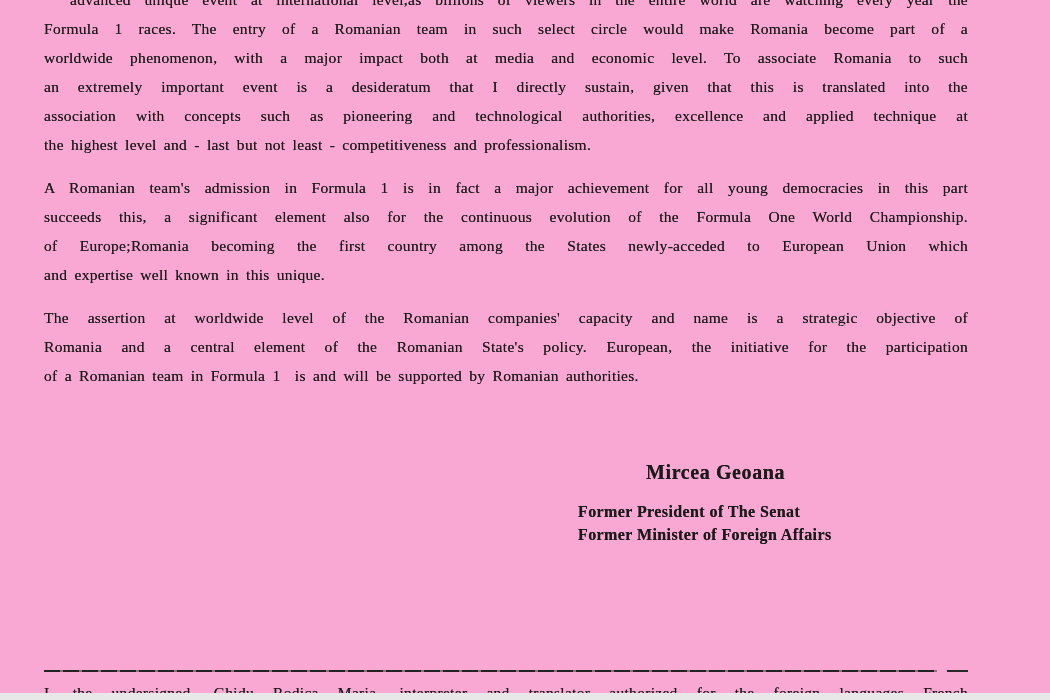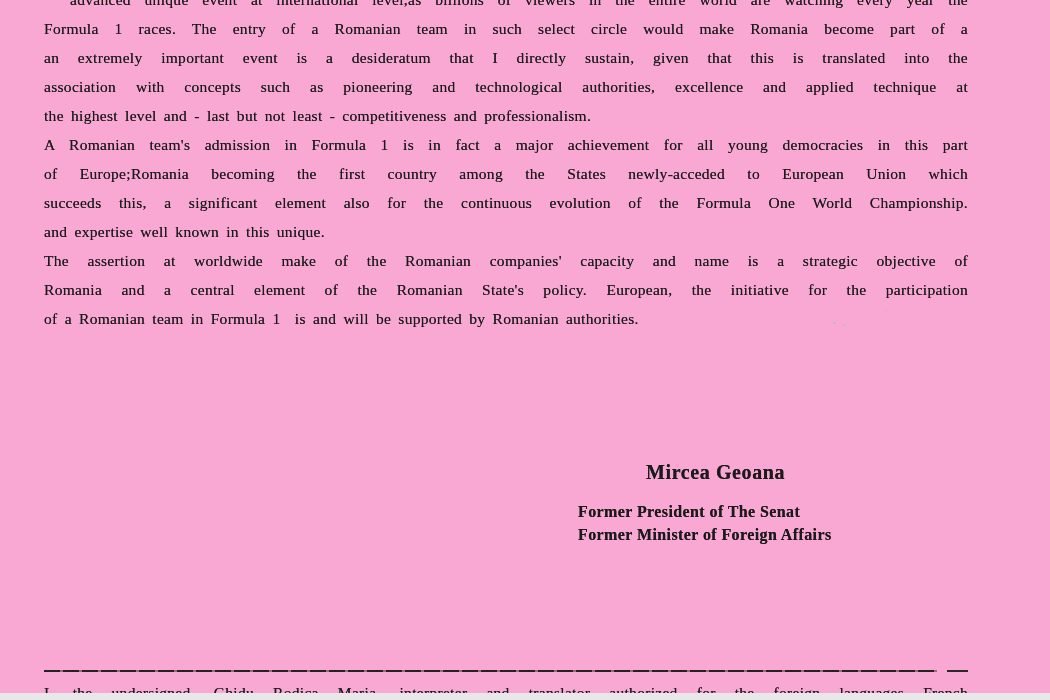--- a/index.html
+++ b/index.html
@@ -11,21 +11,21 @@
     font-family:"Liberation Serif", serif;
     color:#1f1f1f;
   }
   .scan-layer{filter:blur(.35px) contrast(1.04);}
   .body-text{
     position:absolute;
     left:44px;top:-15px;
     width:924px;
   }
   .p{margin:0;}
-  .p + .p{}
+  .p + .p{margin-top:14px;}
   .line{
     font-size:15.5px;
     line-height:29px;
     letter-spacing:.3px;
     word-spacing:3px;
     white-space:normal;
     text-shadow:0 0 .45px rgba(25,25,25,.75);
   }
   .jline{text-align:justify;text-align-last:justify;}
   .lline{text-align:left;}
@@ -86,32 +86,33 @@
 </head>
 <body>
 
 <div class="page">
   <div class="scan-layer">
 
     <div class="body-text">
         <div class="p">
           <div class="line jline clip-indent">advanced unique event at international level,as billions of viewers in the entire world are watching every year the</div>
           <div class="line jline">Formula 1 races. The entry of a Romanian team in such select circle would make Romania become part of a</div>
+          <div class="line jline">worldwide phenomenon, with a major impact both at media and economic level. To associate Romania to such</div>
           <div class="line jline">an extremely important event is a desideratum that I directly sustain, given that this is translated into the</div>
           <div class="line jline">association with concepts such as pioneering and technological authorities, excellence and applied technique at</div>
           <div class="line lline">the highest level and - last but not least - competitiveness and professionalism.</div>
         </div>
         <div class="p">
           <div class="line jline">A Romanian team's admission in Formula 1 is in fact a major achievement for all young democracies in this part</div>
+          <div class="line jline">succeeds this, a significant element also for the continuous evolution of the Formula One World Championship.</div>
           <div class="line jline">of Europe;Romania becoming the first country among the States newly-acceded to European Union which</div>
-          <div class="line jline">succeeds this, a significant element also for the continuous evolution of the Formula One World Championship.</div>
           <div class="line lline">and expertise well known in this unique.</div>
         </div>
         <div class="p">
-          <div class="line jline">The assertion at worldwide make of the Romanian companies' capacity and name is a strategic objective of</div>
+          <div class="line jline">The assertion at worldwide level of the Romanian companies' capacity and name is a strategic objective of</div>
           <div class="line jline">Romania and a central element of the Romanian State's policy. European, the initiative for the participation</div>
           <div class="line lline">of a Romanian team in Formula 1&nbsp; is and will be supported by Romanian authorities.</div>
         </div>
       </div>
 
     <div class="signature">
       <div class="sig-name">Mircea Geoana</div>
       <div class="sig-titles">
           <div class="sig-title">Former President of The Senat</div>
           <div class="sig-title">Former Minister of Foreign Affairs</div>

